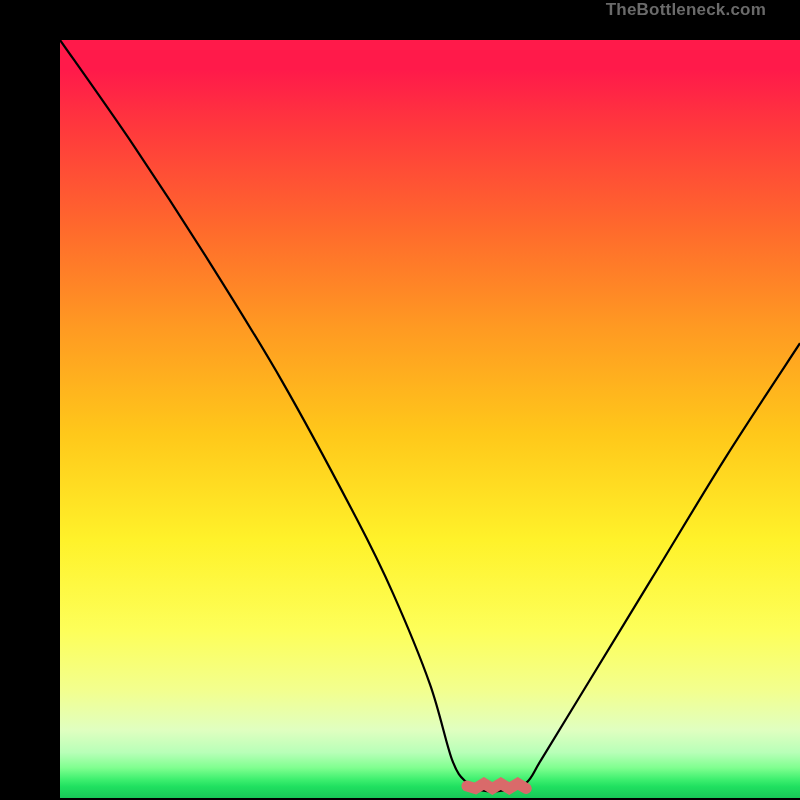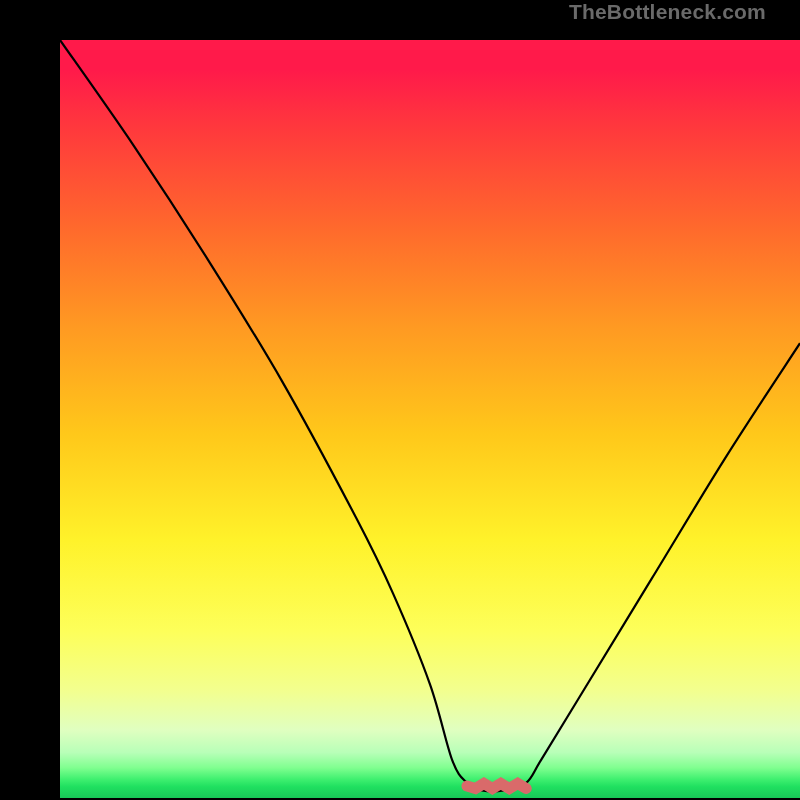--- a/index.html
+++ b/index.html
@@ -50,21 +50,21 @@
       #40f070 97.5%,
       #20e060 98.5%,
       #18c858 100%);
   }
   .watermark {
     position: absolute;
     top: 0px;
     right: 34px;
     color: #6a6a6a;
     font-family: Arial, Helvetica, sans-serif;
-    font-size: 21px;
+    font-size: 17px;
     font-weight: 600;
     letter-spacing: 0.2px;
     z-index: 10;
   }
   svg.curve {
     position: absolute;
     inset: 0;
     width: 740px;
     height: 758px;
   }

